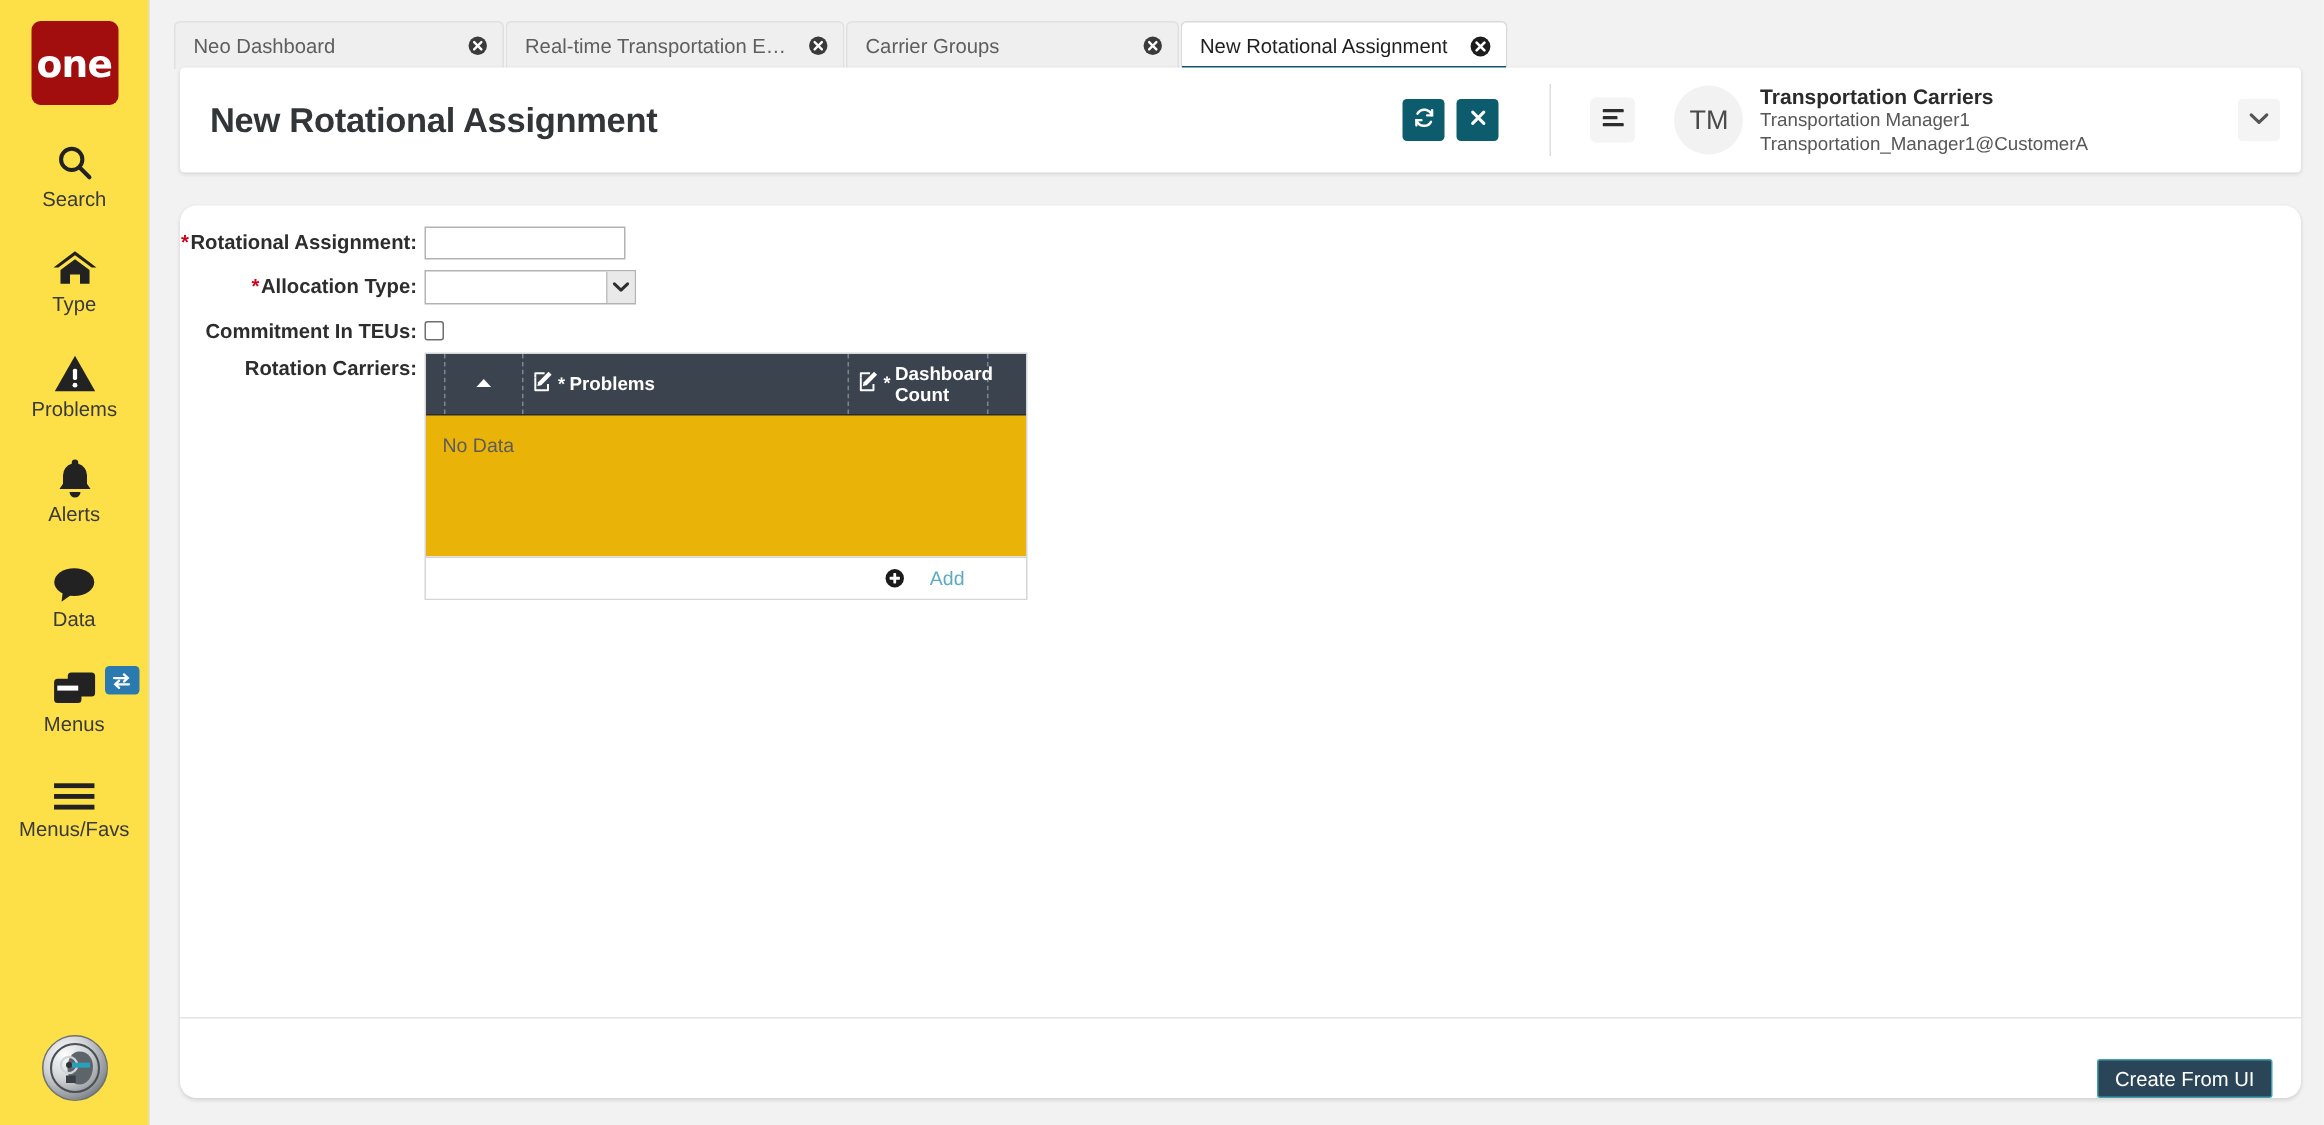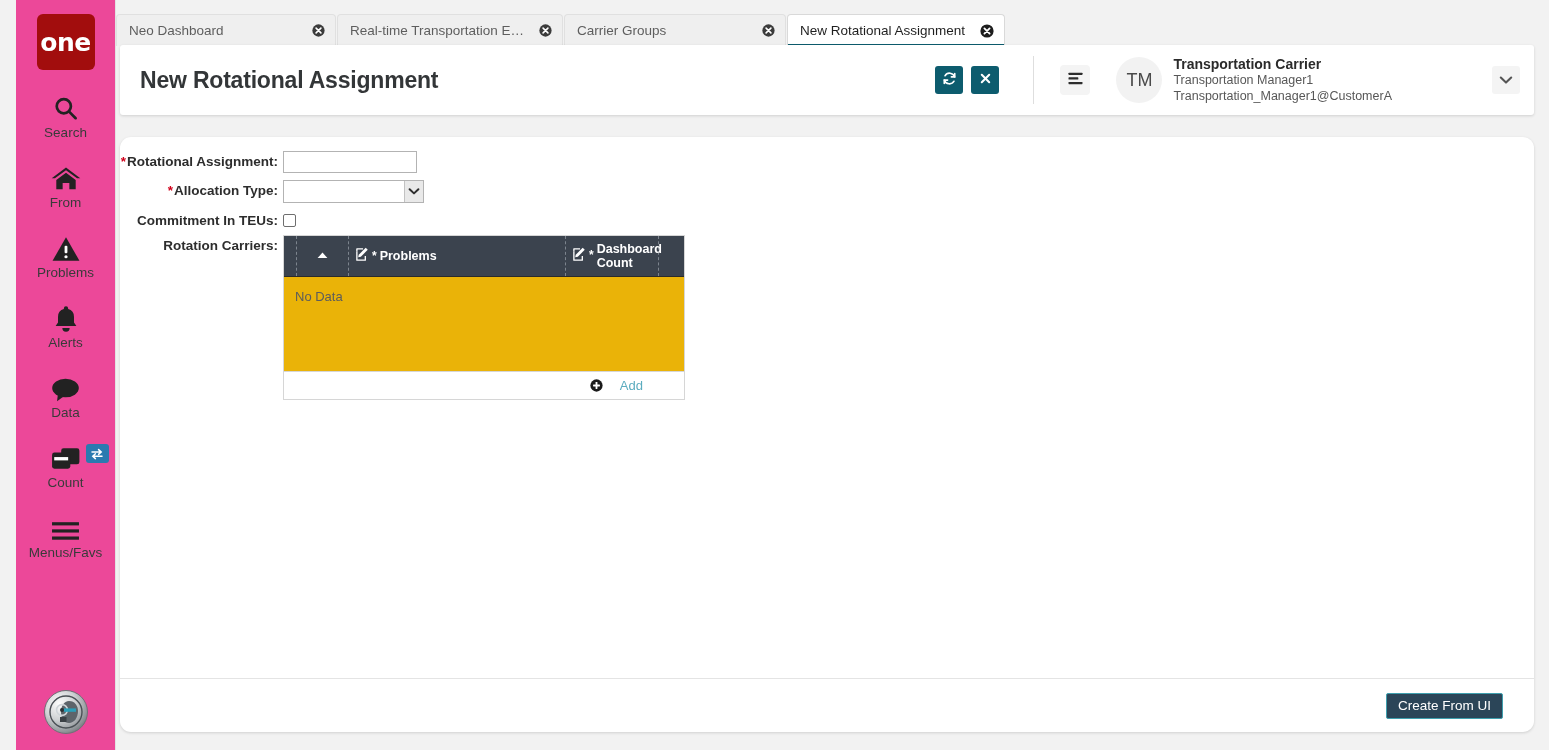--- a/index.html
+++ b/index.html
@@ -12,23 +12,23 @@
     overflow: hidden;
   }
   #app {
     position: relative;
     width: 1549px; height: 750px;
     background: #f2f2f2;
   }
 
   
   #sidebar {
-    position: absolute; left: 16px; top: 0;
+    position: absolute; left: 0; top: 0;
     width: 100px; height: 750px;
-    background: #ec4899;
+    background: #fde047;
     border-right: 1px solid #e2e2e2;
     display: flex;
     flex-direction: column;
     align-items: center;
   }
   .brand-logo {
     width: 58px; height: 56px;
     margin-top: 14px;
     border-radius: 6px;
     background: #a20d0d;
@@ -319,22 +319,22 @@
     gap: 17px;
   }
   .add-plus { color: #1b1b1b; display: flex; align-items: center; }
 
   
   #card-footer {
     position: absolute;
     left: 0; bottom: 0;
     width: 100%; height: 54px;
     border-top: 1px solid #e4e4e4;
-    display: flex; align-items: center; justify-content: flex-end;
-    padding-right: 31px;
+    display: flex; align-items: flex-end; justify-content: flex-end;
+    padding-right: 19px;
   }
   #create-btn {
     height: 26px;
     padding: 0 11px;
     background: #2b4558;
     border: 1px solid #3e9fae;
     color: #fff;
     font-size: 13.5px;
     font-family: "Liberation Sans", sans-serif;
     border-radius: 2px;
@@ -363,21 +363,21 @@
       <span class="nav-label">Search</span>
     </div>
 
     <div class="nav-item">
       <span class="nav-ico">
         <svg width="30" height="26" viewBox="0 0 26 22" fill="#222">
           <path d="M13 1 L25.4 10.4 L22.6 10.4 L13 3.4 L3.4 10.4 L0.6 10.4 Z"></path>
           <path d="M13 5.6 L21.4 11.9 L21.4 19.8 L15.9 19.8 L15.9 14.4 L10.1 14.4 L10.1 19.8 L4.6 19.8 L4.6 11.9 Z"></path>
         </svg>
       </span>
-      <span class="nav-label">From</span>
+      <span class="nav-label">Type</span>
     </div>
 
     <div class="nav-item">
       <span class="nav-ico">
         <svg width="28" height="26" viewBox="0 0 26 24" fill="#222">
           <path d="M13 1 L25.5 23 L0.5 23 Z"></path>
           <rect x="11.7" y="9" width="2.6" height="7" fill="#fff" rx="1"></rect>
           <circle cx="13" cy="19.2" r="1.5" fill="#fff"></circle>
         </svg>
       </span>
@@ -411,21 +411,21 @@
           <rect x="1" y="6" width="17" height="15" rx="2.2"></rect>
           <rect x="3" y="10.2" width="13" height="3.1" fill="#fff"></rect>
         </svg>
       </span>
       <span class="switch-badge">
         <svg width="14" height="12" viewBox="0 0 14 12" fill="none" stroke="#fff" stroke-width="1.5" stroke-linecap="round">
           <path d="M2 4 H11 M8.6 1.6 L11.2 4 L8.6 6.4"></path>
           <path d="M12 8.2 H3 M5.4 5.8 L2.8 8.2 L5.4 10.6"></path>
         </svg>
       </span>
-      <span class="nav-label">Count</span>
+      <span class="nav-label">Menus</span>
     </div>
 
     <div class="nav-item">
       <span class="nav-ico">
         <svg width="29" height="22" viewBox="0 0 28 21" fill="#222">
           <rect x="1" y="2" width="26" height="3.1"></rect>
           <rect x="1" y="8.9" width="26" height="3.1"></rect>
           <rect x="1" y="15.8" width="26" height="3.1"></rect>
         </svg>
       </span>
@@ -515,21 +515,21 @@
             <rect x="1.6" y="11.2" width="14.8" height="2.3" rx="0.6"></rect>
           </svg>
         </span>
       </button>
 
       <div class="avatar">
         <span>TM</span>
       </div>
 
       <div class="user-block">
-        <span class="user-name">Transportation Carrier</span>
+        <span class="user-name">Transportation Carriers</span>
         <span class="user-sub">Transportation Manager1</span>
         <span class="user-mail">Transportation_Manager1@CustomerA</span>
       </div>
 
       <div class="caret-btn">
         <span>
           <svg width="14" height="10" viewBox="0 0 14 10" fill="none" stroke="#555" stroke-width="2.1" stroke-linecap="round" stroke-linejoin="round">
             <path d="M1.8 2.6 L7 7.6 L12.2 2.6"></path>
           </svg>
         </span>

